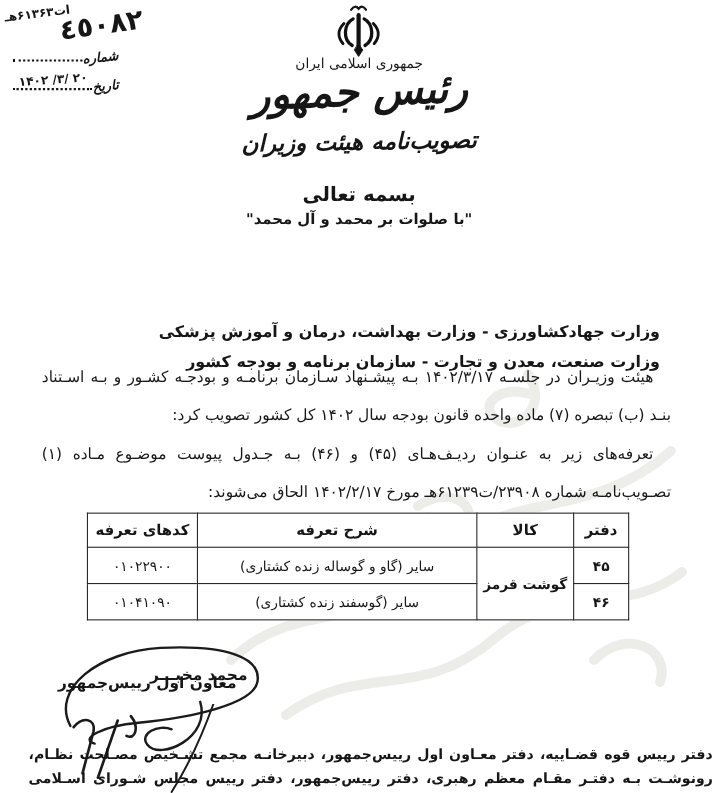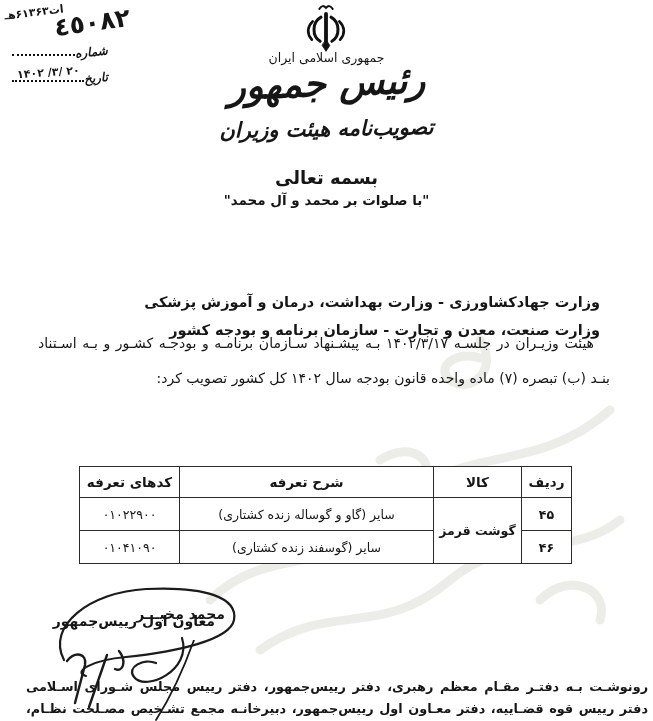--- a/index.html
+++ b/index.html
@@ -109,31 +109,32 @@
   <div class="abs hdr-center hdr-doctype">تصویب‌نامه هیئت وزیران</div>
   <div class="abs hdr-center basmala">بسمه تعالی</div>
   <div class="abs hdr-center salawat">"با صلوات بر محمد و آل محمد"</div>
 
   <div class="abs addressees">
     <div>وزارت جهادکشاورزی - وزارت بهداشت، درمان و آموزش پزشکی</div>
     <div>وزارت صنعت، معدن و تجارت - سازمان برنامه و بودجه کشور</div>
   </div>
 
   <div class="abs para para1">هیئت وزیـران در جلسـه ۱۴۰۲/۳/۱۷ بـه پیشـنهاد سـازمان برنامـه و بودجـه کشـور و بـه اسـتناد بنـد (ب) تبصره (۷) ماده واحده قانون بودجه سال ۱۴۰۲ کل کشور تصویب کرد:</div>
+  <div class="abs para para2">تعرفه‌های زیر به عنـوان ردیـف‌هـای (۴۵) و (۴۶) بـه جـدول پیوست موضـوع مـاده (۱) تصـویب‌نامـه شماره ۲۳۹۰۸/ت۶۱۲۳۹هـ مورخ ۱۴۰۲/۲/۱۷ الحاق می‌شوند:</div>
 
   <table class="abs tariff">
     <colgroup>
       <col style="width:50px">
         <col style="width:88px">
         <col style="width:254px">
         <col style="width:100px">
     </colgroup>
     <tbody>
         <tr>
-      <th>ردیف</th>
+      <th>دفتر</th>
       <th>کالا</th>
       <th>شرح تعرفه</th>
       <th>کدهای تعرفه</th>
     </tr>
     <tr>
       <td class="td-radif">۴۵</td>
       <td class="td-kala" rowspan="2">گوشت قرمز</td>
       <td>سایر (گاو و گوساله زنده کشتاری)</td>
       <td class="td-code">۰۱۰۲۲۹۰۰</td>
     </tr>
@@ -162,17 +163,17 @@
       <path d="M62,10 L44,62"></path>
       <path d="M74,6 C82,16 78,28 70,24"></path>
     </g>
   </svg>
 
   <svg class="abs stroke-overlay" style="left:120px;top:640px" width="100" height="81" viewBox="0 0 100 81">
     <path d="M74,0 C64,28 50,58 36,80" fill="none" stroke="#1b1b1b" stroke-width="1.8" stroke-linecap="round"></path>
   </svg>
 
   <div class="abs footer">
+    <div class="footer-line">دفتر رییس قوه قضـاییه، دفتر معـاون اول رییس‌جمهور، دبیرخانـه مجمع تشـخیص مصـلحت نظـام،</div>
     <div class="footer-line">رونوشـت بـه دفتـر مقـام معظم رهبری، دفتر رییس‌جمهور، دفتر رییس مجلس شـورای اسـلامی</div>
-    <div class="footer-line">دفتر رییس قوه قضـاییه، دفتر معـاون اول رییس‌جمهور، دبیرخانـه مجمع تشـخیص مصـلحت نظـام،</div>
   </div>
 
 </div>
 
 </body></html>

